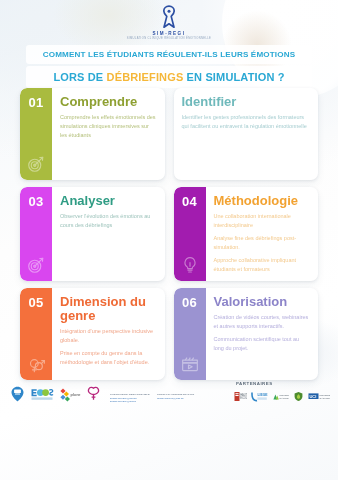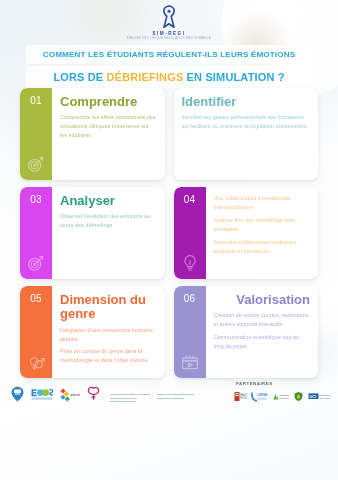--- a/index.html
+++ b/index.html
@@ -88,41 +88,41 @@
   }
   .rail {
     position: relative;
     width: 32px; flex: 0 0 32px;
     border-radius: 7px 0 0 7px;
     display: flex; flex-direction: column;
     align-items: center; justify-content: space-between;
     padding: 7px 0 5px;
   }
   .num {
-    color: #ffffff; font-size: 10px; font-weight: 400; letter-spacing: .3px;
+    color: #ffffff; font-size: 13px; font-weight: 700; letter-spacing: .3px;
   }
   .rail-icon { width: 20px; height: 20px; opacity: .42; margin-bottom: 1px; }
   .rail-icon svg { display: block; width: 20px; height: 20px; }
 
   .body { flex: 1; padding: 7px 8px 7px 8px; }
   .card-title {
     font-size: 13px; font-weight: 700; margin-bottom: 4px; line-height: 1.1;
   }
   .para {
     font-size: 5.5px; line-height: 1.62; color: #9aa6b4; margin-bottom: 4px;
   }
   .para:last-child { margin-bottom: 0; }
 
   
   .c1 .rail { background: #a9bb3f; } .c1 .card-title { color: #8ea032; } .c1 .para { color: #b3bf79; }
   .c2 .rail { background: #85c7c8; } .c2 .card-title { color: #6fb9bb; } .c2 .para { color: #a6cdd0; }
   .c3 .rail { background: #d946ef; } .c3 .card-title { color: #2f9c84; } .c3 .para { color: #9dc3bb; }
   .c4 .rail { background: #a21caf; } .c4 .card-title { color: #f2a231; } .c4 .para { color: #f3c98c; }
   .c5 .rail { background: #f4703c; } .c5 .card-title { color: #ef6a35; } .c5 .para { color: #f0a68a; }
-  .c6 .rail { background: #9b93d1; } .c6 .card-title { color: #8c84c9; text-align: right; } .c6 .para { color: #b4aedc; }
+  .c6 .rail { background: #9b93d1; } .c6 .card-title { color: #8c84c9; } .c6 .para { color: #b4aedc; }
 
   
   .footer {
     position: absolute; left: 0; right: 0; bottom: 0; height: 54px;
   }
   .footer-inner {
     position: absolute; left: 10px; right: 8px; bottom: 6px;
     display: flex; align-items: flex-end; gap: 5px;
   }
   .logo-row { display: flex; align-items: center; gap: 5px; }
@@ -236,20 +236,21 @@
               <g fill="none" stroke="#fff" stroke-width="1.4" stroke-linecap="round">
             <path d="M12 3.2a6 6 0 0 0-3.6 10.8c.6.5.9 1.1.9 1.8v.6h5.4v-.6c0-.7.3-1.3.9-1.8A6 6 0 0 0 12 3.2z"></path>
             <path d="M9.6 18.2h4.8"></path>
                 <path d="M10.4 20.4h3.2"></path>
             <path d="M12 9.2v4.4"></path>
               </g>
             </svg>
         </span>
       </div>
       <div class="body">
+        <div class="card-title">Méthodologie</div>
         <div class="para">Une collaboration internationale interdisciplinaire</div>
         <div class="para">Analyse fine des débriefings post-simulation.</div>
         <div class="para">Approche collaborative impliquant étudiants et formateurs</div>
       </div>
     </div>
 
     <div class="card c5">
       <div class="rail">
         <span class="num">05</span>
         <span class="rail-icon">

